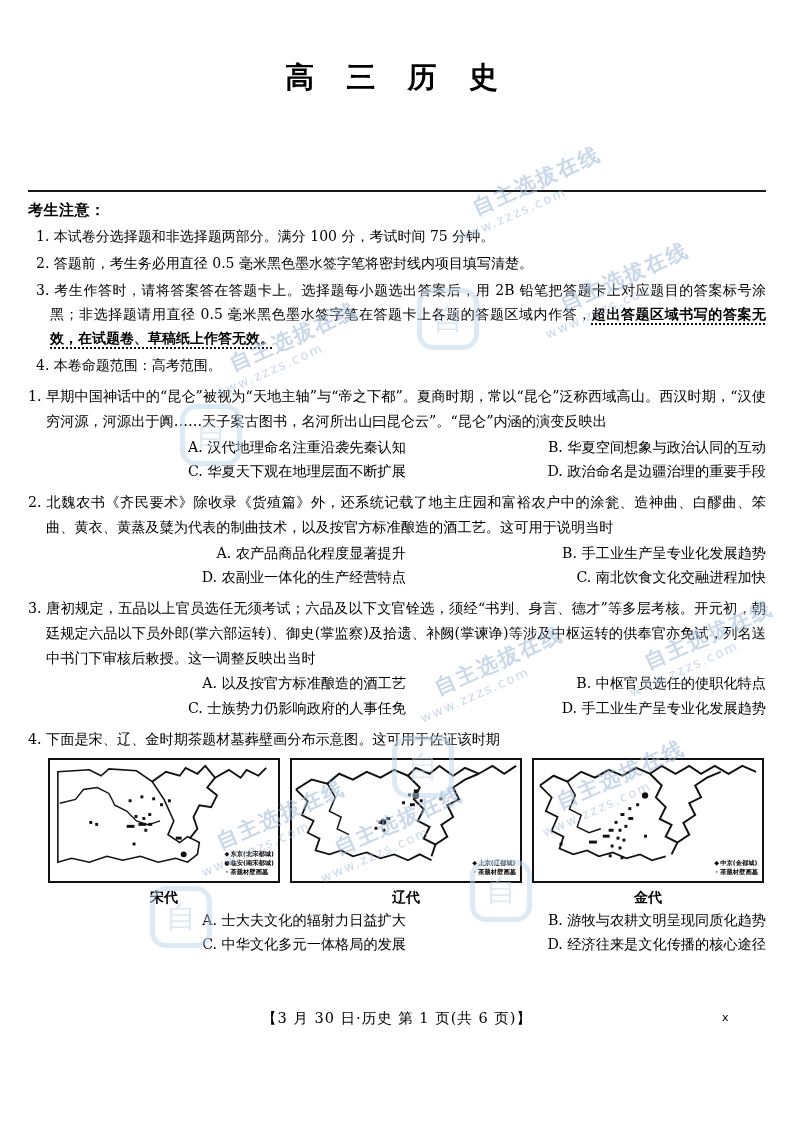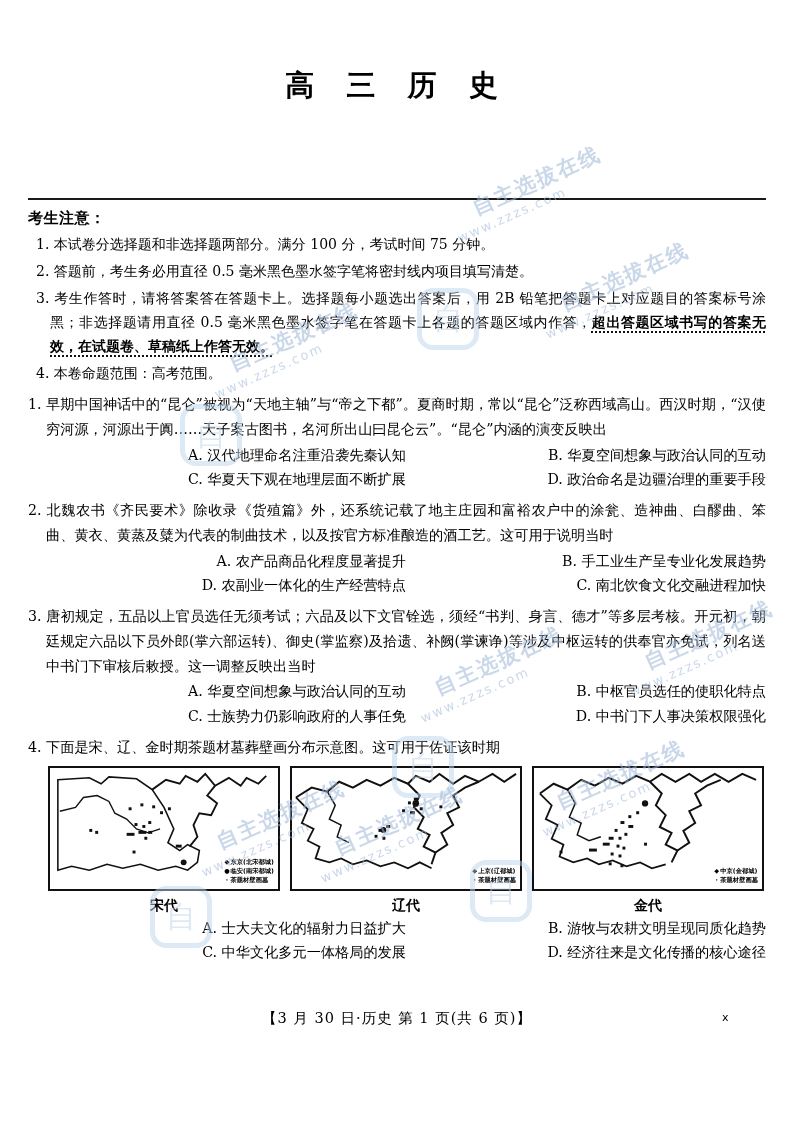--- a/index.html
+++ b/index.html
@@ -58,21 +58,21 @@
     text-align: center;
     font-size: 30px;
     color: #bcd4ea;
     font-family: "DejaVu Sans", "Liberation Sans", sans-serif;
   }
 
   
   .page {
     position: relative;
     z-index: 2;
-    padding: 8px 28px;
+    padding: 0 28px;
     box-sizing: border-box;
     width: 794px;
   }
 
   .doc-title {
     text-align: center;
     font-size: 29px;
     font-weight: 700;
     letter-spacing: 11px;
     margin: 0;
@@ -289,24 +289,24 @@
       <div class="opt a">A. 农产品商品化程度显著提升</div>
       <div class="opt b">B. 手工业生产呈专业化发展趋势</div>
       <div class="opt d">D. 农副业一体化的生产经营特点</div>
       <div class="opt c">C. 南北饮食文化交融进程加快</div>
     </div>
   </div>
 
   <div class="q">
     <p class="q-stem">3. 唐初规定，五品以上官员选任无须考试；六品及以下文官铨选，须经“书判、身言、德才”等多层考核。开元初，朝廷规定六品以下员外郎(掌六部运转)、御史(掌监察)及拾遗、补阙(掌谏诤)等涉及中枢运转的供奉官亦免试，列名送中书门下审核后敕授。这一调整反映出当时</p>
     <div class="opts">
-      <div class="opt a">A. 华夏空间想象与政治认同的互动</div>
+      <div class="opt a">A. 以及按官方标准酿造的酒工艺</div>
       <div class="opt b">B. 中枢官员选任的使职化特点</div>
       <div class="opt c">C. 士族势力仍影响政府的人事任免</div>
-      <div class="opt d">D. 中书门下人事决策权限强化</div>
+      <div class="opt d">D. 手工业生产呈专业化发展趋势</div>
     </div>
   </div>
 
   <div class="q">
     <p class="q-stem">4. 下面是宋、辽、金时期茶题材墓葬壁画分布示意图。这可用于佐证该时期</p>
 
     <div class="figs">
 
       <div class="fig">
         <div class="map">

